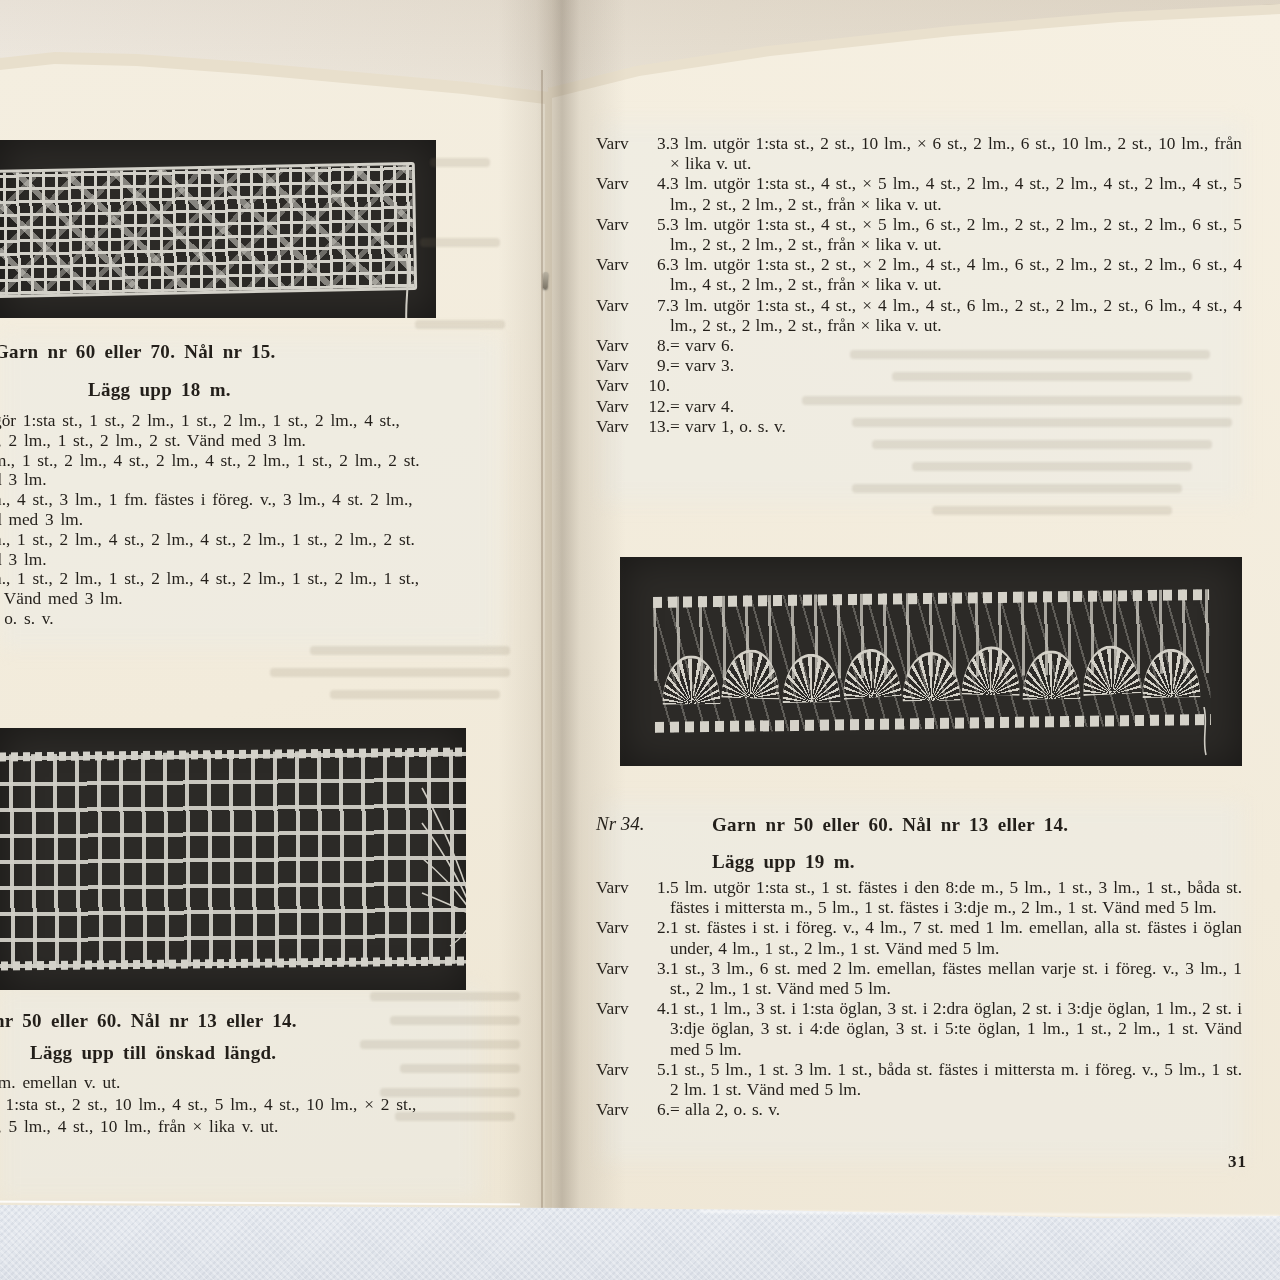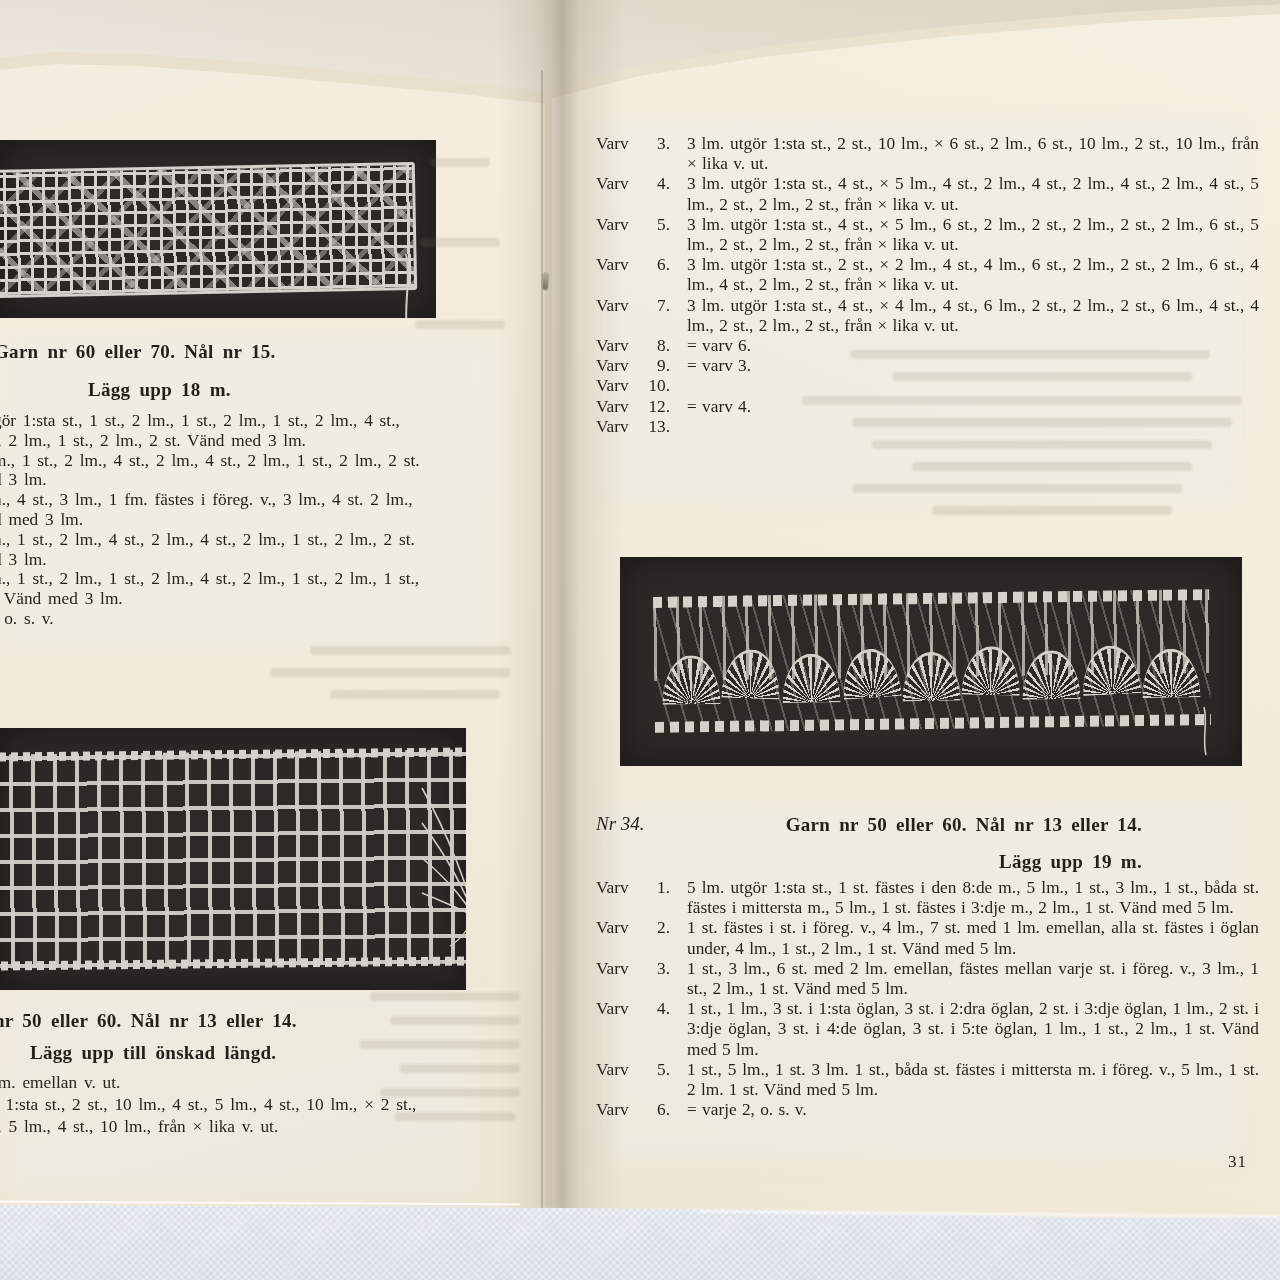--- a/index.html
+++ b/index.html
@@ -76,27 +76,27 @@
     background:repeating-conic-gradient(from -82deg at 50% 100%,#d4d1c8 0deg 5deg,rgba(0,0,0,0) 5deg 13deg);}
   
   .ghost{background:rgba(130,118,96,.16);filter:blur(1.3px);height:9px;border-radius:4px;z-index:13;}
   
   .txt{z-index:20;white-space:nowrap;}
   .h-bold{font-weight:700;font-size:19px;letter-spacing:.3px;word-spacing:4px;}
   .rows{z-index:20;}
   .row{display:flex;align-items:flex-start;}
   .rlabel{width:46px;flex:0 0 46px;font-size:17.3px;line-height:20.2px;}
   .rnum{width:28px;flex:0 0 28px;text-align:right;font-size:17.3px;line-height:20.2px;}
-  .rtext{margin-left:17px;width:572px;font-size:17.3px;line-height:20.2px;
+  .rtext{width:572px;font-size:17.3px;line-height:20.2px;
     text-align:justify;word-spacing:1px;}
   .tline{font-size:17.3px;line-height:19.8px;word-spacing:2.5px;white-space:pre;}
   .lines2 .tline{line-height:22px;}
   .nr-label{font-style:italic;font-size:19px;}
-  .center{text-align:right;}
-  .pagenum{font-size:17px;font-weight:400;letter-spacing:1px;z-index:20;}
+  .center{text-align:left;}
+  .pagenum{font-size:17px;font-weight:700;letter-spacing:1px;z-index:20;}
   svg{display:block;}
 </style>
 </head>
 <body>
 
 <div class="abs top-shade"></div>
 
 <div class="abs page-under-left"></div>
 <div class="abs page-under-right"></div>
 
@@ -210,20 +210,21 @@
         <span class="rnum">10.</span>
       </div>
       <div class="row">
         <span class="rlabel">Varv</span>
         <span class="rnum">12.</span>
         <span class="rtext">= varv 4.</span>
       </div>
       <div class="row">
         <span class="rlabel">Varv</span>
         <span class="rnum">13.</span>
+        <span class="rtext">= varv 1, o. s. v.</span>
       </div>
     </div>
 
   <div class="abs ghost" style="left:298px;top:338px;width:360px;"></div>
   <div class="abs ghost" style="left:340px;top:360px;width:300px;"></div>
   <div class="abs ghost" style="left:250px;top:384px;width:440px;"></div>
   <div class="abs ghost" style="left:300px;top:406px;width:380px;"></div>
   <div class="abs ghost" style="left:320px;top:428px;width:340px;"></div>
   <div class="abs ghost" style="left:360px;top:450px;width:280px;"></div>
   <div class="abs ghost" style="left:300px;top:472px;width:330px;"></div>
@@ -273,21 +274,21 @@
         <span class="rtext">1 st., 1 lm., 3 st. i 1:sta öglan, 3 st. i 2:dra öglan, 2 st. i 3:dje öglan, 1 lm., 2 st. i 3:dje öglan, 3 st. i 4:de öglan, 3 st. i 5:te öglan, 1 lm., 1 st., 2 lm., 1 st. Vänd med 5 lm.</span>
       </div>
       <div class="row">
         <span class="rlabel">Varv</span>
         <span class="rnum">5.</span>
         <span class="rtext">1 st., 5 lm., 1 st. 3 lm. 1 st., båda st. fästes i mittersta m. i föreg. v., 5 lm., 1 st. 2 lm. 1 st. Vänd med 5 lm.</span>
       </div>
       <div class="row">
         <span class="rlabel">Varv</span>
         <span class="rnum">6.</span>
-        <span class="rtext">= varje 2, o. s. v.</span>
+        <span class="rtext">= alla 2, o. s. v.</span>
       </div>
     </div>
 
   <div class="abs pagenum" style="left:676px;top:1140px;">31</div>
 </div>
 
 <div class="abs gutter-shadow"></div>
 <div class="abs crease"></div>
 <div class="abs staple"></div>
 

